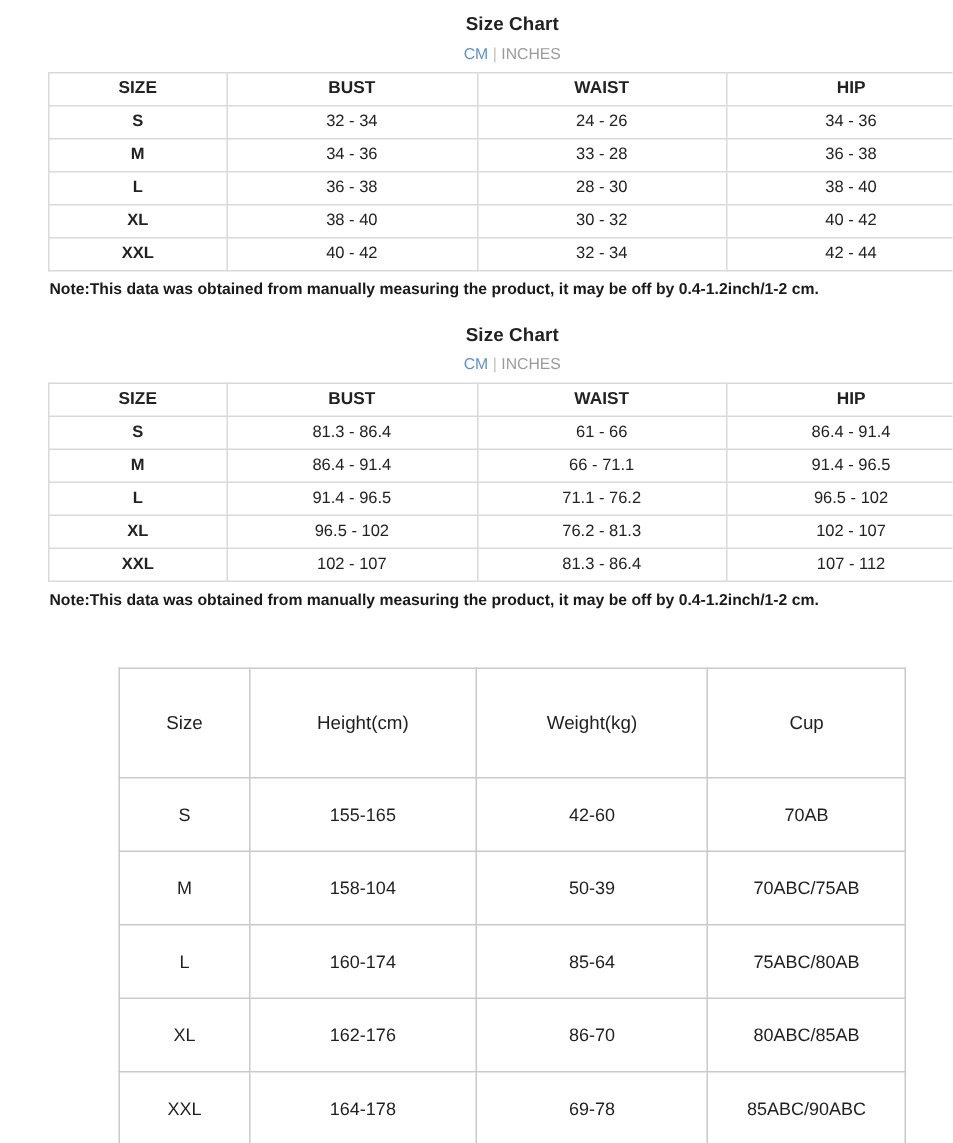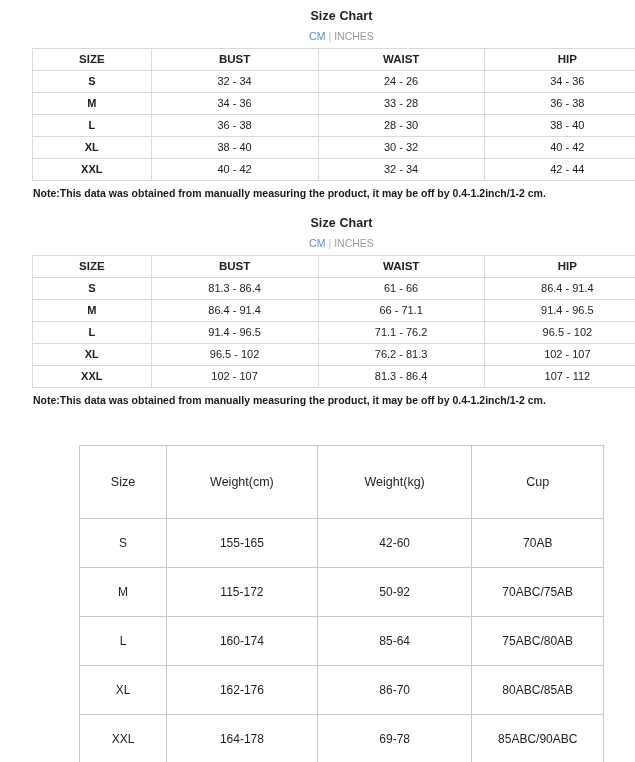--- a/index.html
+++ b/index.html
@@ -245,36 +245,36 @@
     <table class="fit-table">
       <colgroup>
         <col class="f-size">
           <col class="f-height">
           <col class="f-weight">
           <col class="f-cup">
       </colgroup>
       <thead>
         <tr>
           <th>Size</th>
-          <th>Weight(cm)</th>
+          <th>Height(cm)</th>
           <th>Weight(kg)</th>
           <th>Cup</th>
         </tr>
       </thead>
       <tbody>
         <tr>
           <td>S</td>
           <td>155-165</td>
           <td>42-60</td>
           <td>70AB</td>
         </tr>
         <tr>
           <td>M</td>
-          <td>115-172</td>
-          <td>50-92</td>
+          <td>158-104</td>
+          <td>50-39</td>
           <td>70ABC/75AB</td>
         </tr>
         <tr>
           <td>L</td>
           <td>160-174</td>
           <td>85-64</td>
           <td>75ABC/80AB</td>
         </tr>
         <tr>
           <td>XL</td>

